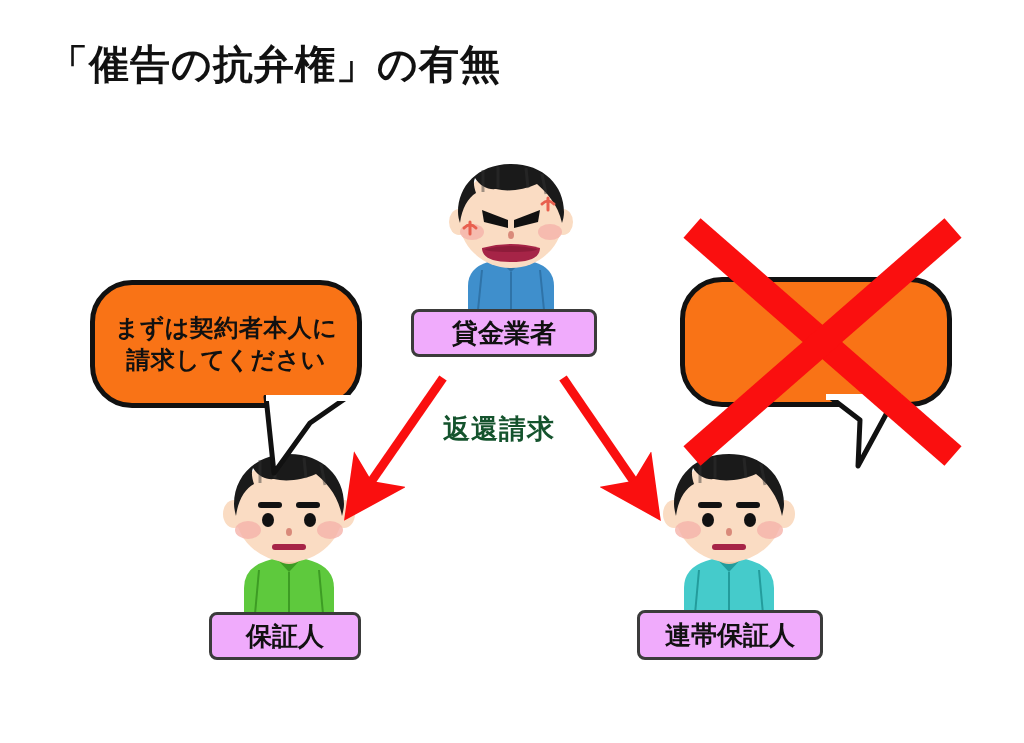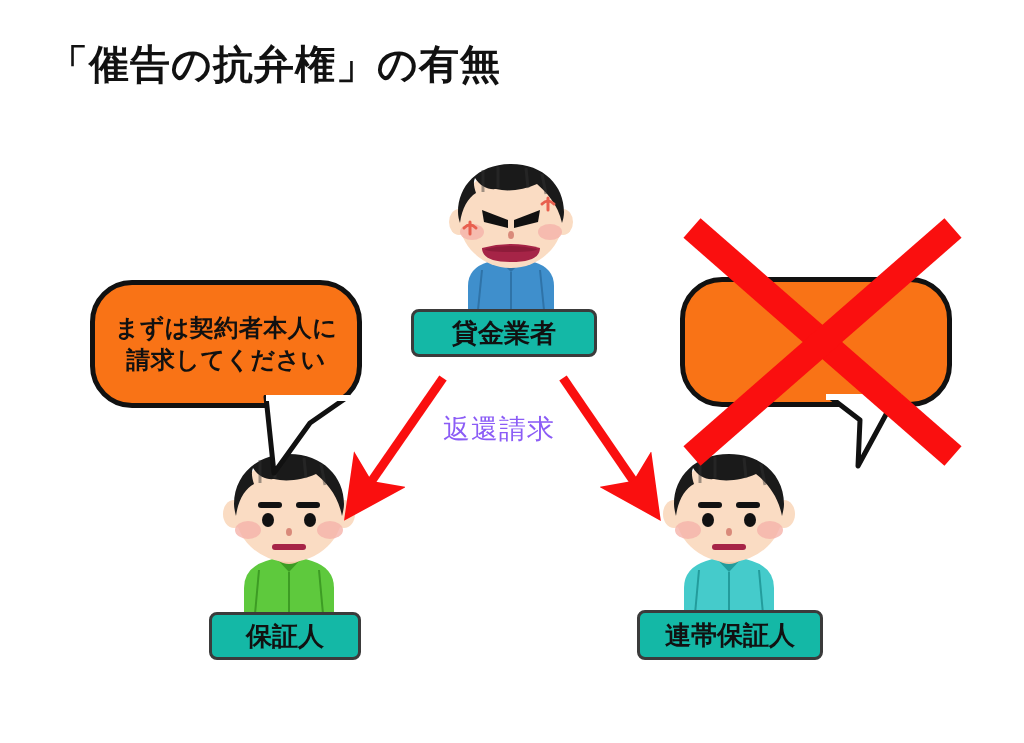--- a/index.html
+++ b/index.html
@@ -36,21 +36,21 @@
     white-space: nowrap;
     line-height: 1.2;
   }
 
   
   .name-plate {
     position: absolute;
     box-sizing: border-box;
     border: 3px solid #3b3b3b;
     border-radius: 8px;
-    background: #14b8a6;
+    background: #f0abfc;
     display: flex;
     align-items: center;
     justify-content: center;
     font-weight: bold;
     color: #111111;
     white-space: nowrap;
     text-align: right;
   }
 
   #plate-lender  { left: 411px; top: 309px; width: 186px; height: 48px; font-size: 26px; }
@@ -98,22 +98,22 @@
   #x-mark { position: absolute; left: 672px; top: 215px; width: 300px; height: 255px; pointer-events: none; }
 
   
   #arrows { position: absolute; left: 0; top: 0; width: 1024px; height: 743px; pointer-events: none; }
 
   .arrow-label {
     position: absolute;
     left: 443px;
     top: 411px;
     font-size: 27px;
-    font-weight: normal;
-    color: #8b5cf6;
+    font-weight: bold;
+    color: #14532d;
     white-space: nowrap;
     letter-spacing: 1px;
   }
 
   
   .person { position: absolute; }
 </style>
 </head>
 <body>
 

